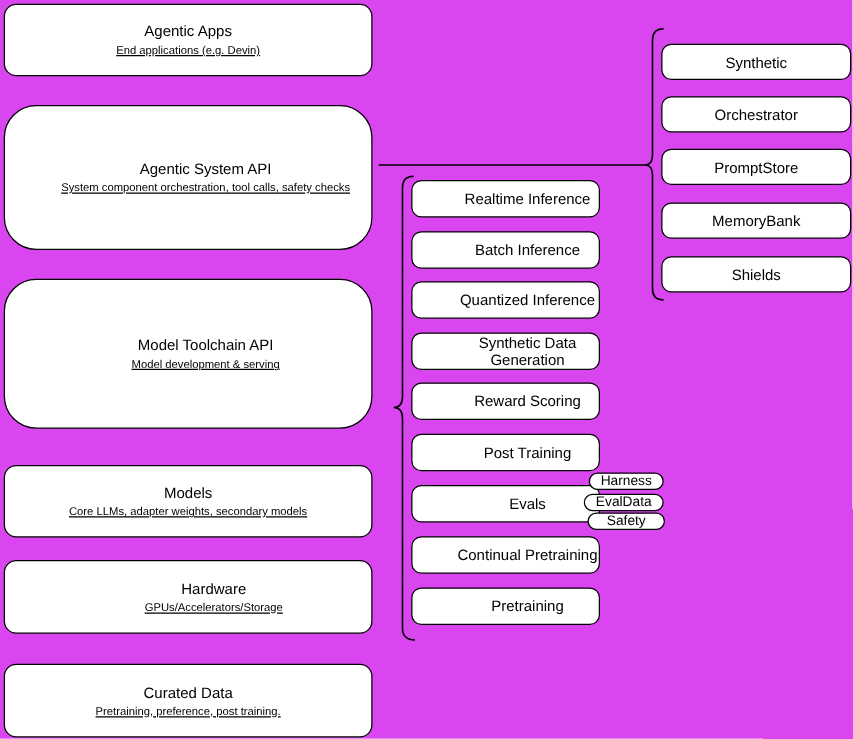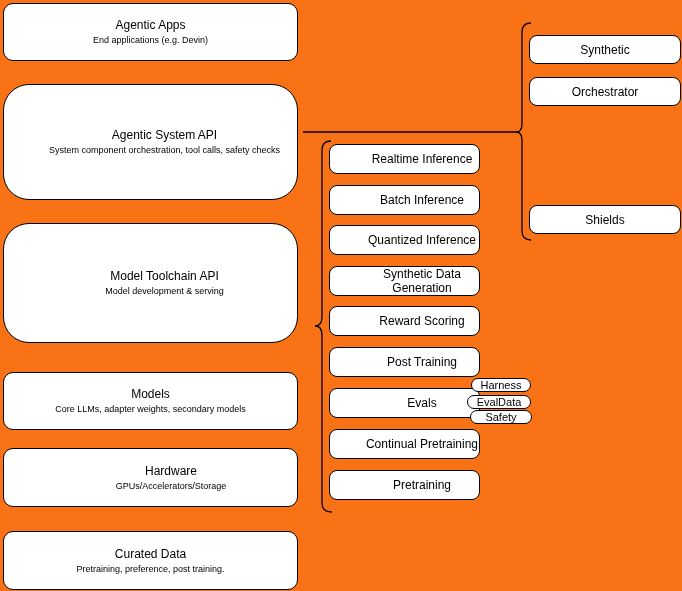--- a/index.html
+++ b/index.html
@@ -1,41 +1,41 @@
 <!DOCTYPE html>
 <html><head>
 <meta charset="utf-8">
 <style>
   html, body { margin: 0; padding: 0; background: #ffffff; }
   #canvas {
     position: relative;
     width: 682px;
     height: 591px;
-    background: #f97316;
+    background: #d946ef;
     font-family: "Liberation Sans", sans-serif;
     color: #000000;
     overflow: hidden;
   }
   .box {
     position: absolute;
     box-sizing: border-box;
     background: #ffffff;
     border: 1.3px solid #000000;
     display: flex;
     flex-direction: column;
     align-items: center;
     justify-content: center;
     text-align: center;
     z-index: 2;
   }
   .left-col { left: 3px; width: 295px; }
   .r10 { border-radius: 10px; }
   .r26 { border-radius: 26px; padding-left: 28px; }
   .box-title { font-size: 12px; line-height: 15px; }
-  .box-subtitle { font-size: 9px; line-height: 11px; margin-top: 2px; }
+  .box-subtitle { font-size: 9px; line-height: 11px; margin-top: 2px; text-decoration: underline; }
   .node {
     position: absolute;
     box-sizing: border-box;
     background: #ffffff;
     border: 1.3px solid #000000;
     border-radius: 8px;
     display: flex;
     align-items: center;
     justify-content: center;
     text-align: center;
@@ -115,15 +115,17 @@
   <div class="node mid-col" style="top:388px;">Evals</div>
   <div class="node mid-col" style="top:429px;">Continual Pretraining</div>
   <div class="node mid-col" style="top:470px;">Pretraining</div>
 
   <div class="pill" style="left:471px; top:378px; width:60px; height:14px;">Harness</div>
   <div class="pill" style="left:467px; top:395px; width:64px; height:14px;">EvalData</div>
   <div class="pill" style="left:470px; top:410px; width:62px; height:14px;">Safety</div>
 
   <div class="node right-col" style="top:35px;">Synthetic</div>
   <div class="node right-col" style="top:77px;">Orchestrator</div>
+  <div class="node right-col" style="top:119px;">PromptStore</div>
+  <div class="node right-col" style="top:162px;">MemoryBank</div>
   <div class="node right-col" style="top:205px;">Shields</div>
 
 </div>
 
 </body></html>

